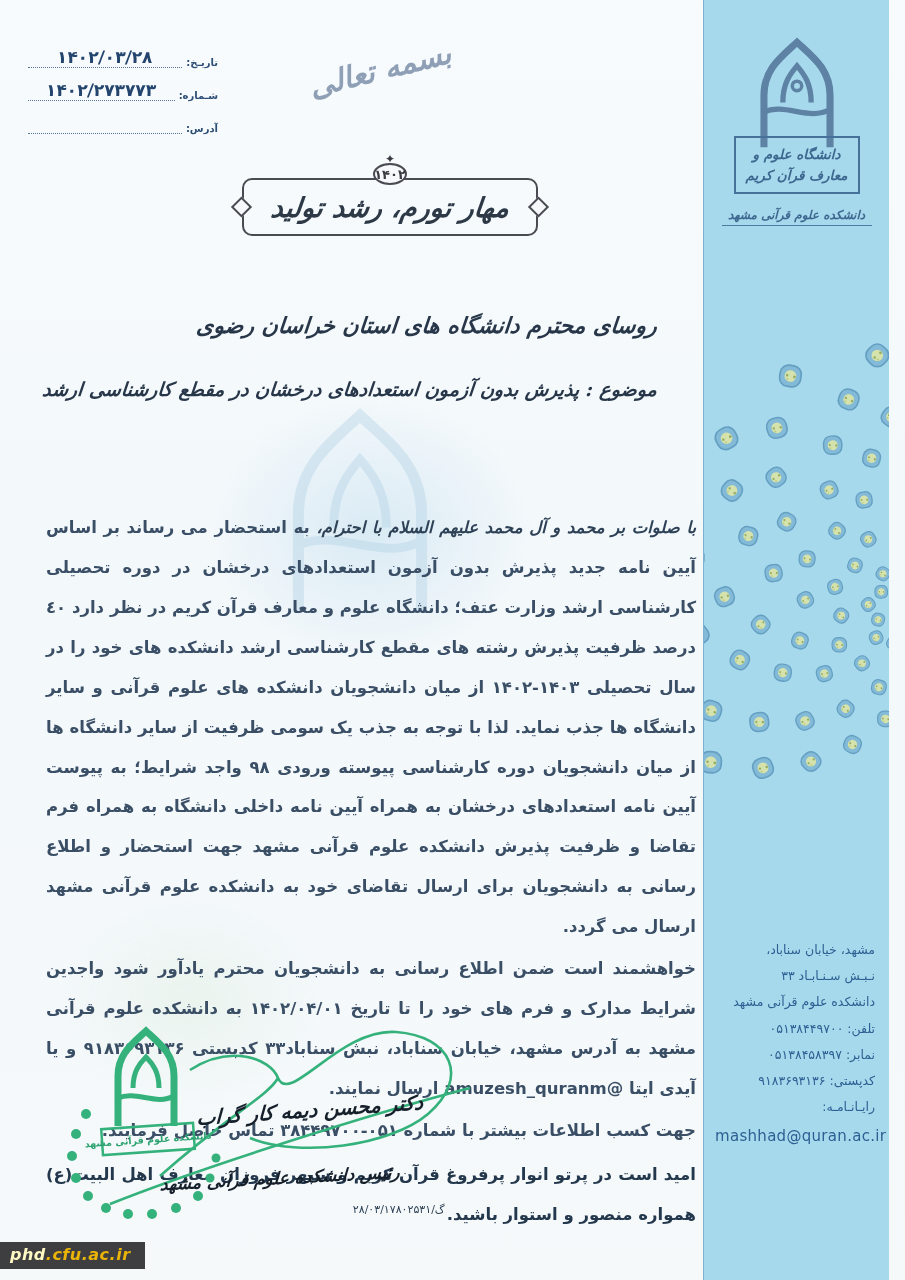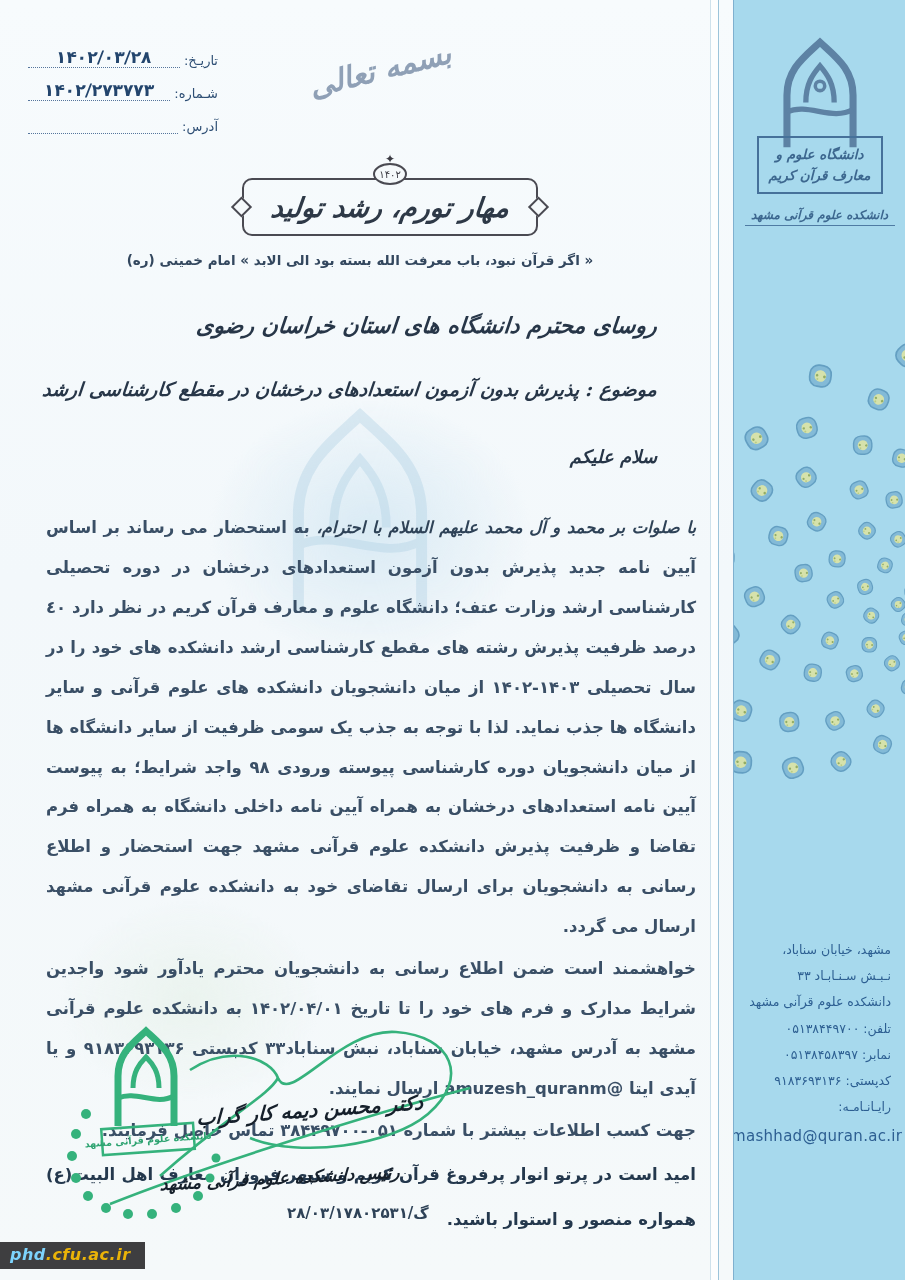--- a/index.html
+++ b/index.html
@@ -15,21 +15,21 @@
            background:radial-gradient(closest-side,#d9eaf4,rgba(217,234,244,0)); }
   .blot2 { left:60px; top:900px; width:260px; height:200px;
            background:radial-gradient(closest-side,#eaf3ee,rgba(234,243,238,0)); }
 
   .watermark { position:absolute; left:250px; top:400px; width:220px; height:220px;
                opacity:.35; pointer-events:none; }
 
   
   .meta { position:absolute; left:28px; top:44px; width:190px; direction:rtl; }
   .meta-row { display:flex; align-items:flex-end; margin-bottom:9px; }
-  .meta-label { font-size:13px; font-weight:normal; color:#2d4e74; letter-spacing:2px; white-space:nowrap; }
+  .meta-label { font-size:10px; font-weight:bold; color:#2d4e74; letter-spacing:2px; white-space:nowrap; }
   .meta-line { flex:1; border-bottom:1px dotted #55759c; margin-right:4px; min-height:24px;
                display:flex; align-items:flex-end; justify-content:center; }
   .meta-value { font-size:17px; font-weight:bold; color:#23456d; line-height:1.1; transform:skewX(-4deg); }
 
   
   .bismillah { position:absolute; left:300px; top:52px; width:160px; text-align:center;
                font-size:30px; font-style:italic; font-weight:bold; color:#8fa0b6;
                transform:rotate(-14deg); font-family:"DejaVu Serif","DejaVu Sans",serif; }
 
   
@@ -37,21 +37,21 @@
             border:2.5px solid #4a4a52; border-radius:10px;
             display:flex; align-items:center; justify-content:center; }
   .banner-text { font-size:27px; font-weight:bold; font-style:italic; color:#2e3947;
                  font-family:"DejaVu Serif","DejaVu Sans",serif; transform:skewX(-6deg); white-space:nowrap; }
   .banner .fin { position:absolute; top:50%; width:15px; height:15px; background:#f5f9fb;
                  border:2.5px solid #4a4a52; transform:translateY(-50%) rotate(45deg); }
   .fin-l { left:-10px; } .fin-r { right:-10px; }
   .banner-medal { position:absolute; top:-17px; left:50%; transform:translateX(-50%);
                   background:#f5f9fb; border:2px solid #4a4a52; border-radius:50%;
                   width:34px; height:22px; display:flex; align-items:center; justify-content:center;
-                  font-size:10px; font-weight:normal; color:#3a3a42; }
+                  font-size:13px; font-weight:bold; color:#3a3a42; }
   .banner-star { position:absolute; top:-28px; left:50%; transform:translateX(-50%);
                  font-size:12px; color:#3a3a42; }
 
   .quote { position:absolute; left:60px; top:252px; width:600px; text-align:center;
            font-size:13.5px; font-weight:bold; color:#33475e; }
 
   .addressee { position:absolute; right:55px; top:312px; width:600px; text-align:right;
                font-size:22px; font-weight:bold; font-style:italic; color:#273648;
                font-family:"DejaVu Serif","DejaVu Sans",serif; transform:skewX(-5deg); }
   .subject   { position:absolute; right:55px; top:378px; width:620px; text-align:right;
@@ -60,40 +60,40 @@
   .salutation{ position:absolute; right:55px; top:446px; width:300px; text-align:right;
                font-size:18px; font-weight:bold; font-style:italic; color:#273648;
                font-family:"DejaVu Serif","DejaVu Sans",serif; }
 
   .body-text { position:absolute; right:16px; top:508px; width:650px; direction:rtl;
                text-align:justify; color:#3a4f66; font-size:16.5px; font-weight:bold;
                line-height:2.42; }
   .body-text p { margin-bottom:2px; }
   .intro-callig { font-style:italic; font-family:"DejaVu Serif","DejaVu Sans",serif; color:#2e4257; }
   .closing { margin-top:4px; color:#24384d; }
-  .tracking { font-size:15px; font-weight:bold; color:#2e4257; vertical-align:super; margin-right:18px; }
+  .tracking { font-size:11px; font-weight:normal; color:#2e4257; vertical-align:super; margin-right:2px; }
 
   
   .sig-art { position:absolute; left:40px; top:1018px; width:480px; height:210px; pointer-events:none; }
   .sig-name  { position:absolute; left:160px; top:1098px; width:300px; text-align:center;
                font-size:20px; font-weight:bold; font-style:italic; color:#16202b;
                font-family:"DejaVu Serif","DejaVu Sans",serif; transform:rotate(-4deg) skewX(-6deg); }
   .sig-title { position:absolute; left:120px; top:1168px; width:320px; text-align:center;
                font-size:17px; font-weight:bold; font-style:italic; color:#16202b;
                font-family:"DejaVu Serif","DejaVu Sans",serif; transform:rotate(-3deg) skewX(-6deg); }
 
   
   .badge { position:absolute; left:0; top:1242px; background:#3e3e40; padding:3px 14px 5px 10px;
            font-style:italic; font-weight:bold; font-size:16px; letter-spacing:.5px; direction:ltr; }
-  .badge .b1 { color:#7dd3fc; } .badge .b2 { color:#eab308; }
+  .badge .b1 { color:#fef9c3; } .badge .b2 { color:#eab308; }
 
   
   .side-gap { position:absolute; right:186px; top:0; width:9px; height:1280px; background:#fdfefe;
               border-left:1px solid #cfe2ec; border-right:1px solid #9cc4da; }
-  .sidebar { position:absolute; right:0; top:0; width:172px; height:1280px;
+  .sidebar { position:absolute; right:16px; top:0; width:186px; height:1280px;
              background:#a7d9ed; border-left:1px solid #7fb0cf; overflow:hidden; }
   .side-logo { position:absolute; top:34px; left:50%; transform:translateX(-50%); width:118px; height:118px; }
   .univ-box { position:absolute; top:136px; left:50%; transform:translateX(-50%); width:126px;
               border:2px solid #46719a; padding:6px 4px; text-align:center;
               font-size:13.5px; font-weight:bold; font-style:italic; color:#3c678f; line-height:1.55;
               font-family:"DejaVu Serif","DejaVu Sans",serif; direction:rtl; }
   .faculty-name { position:absolute; top:208px; left:50%; transform:translateX(-50%); width:150px;
                   text-align:center; font-size:12px; font-weight:bold; font-style:italic; color:#3c678f;
                   border-bottom:1px solid #4f7ba3; padding-bottom:3px; direction:rtl; white-space:nowrap; }
   .side-pattern { position:absolute; top:265px; left:0; width:186px; height:700px; }
@@ -142,25 +142,23 @@
     <div class="bismillah">بسمه تعالی</div>
 
     <div class="banner">
       <span class="fin fin-l"></span>
       <span class="fin fin-r"></span>
       <span class="banner-star">✦</span>
       <span class="banner-medal">۱۴۰۲</span>
       <span class="banner-text">مهار تورم، رشد تولید</span>
     </div>
 
-    <div class="quote">« اگر قرآن نبود، باب معرفت الله بسته بود الی الابد » امام خمینی (ره)</div>
 
     <div class="addressee">روسای محترم دانشگاه های استان خراسان رضوی</div>
     <div class="subject">موضوع : پذیرش بدون آزمون استعدادهای درخشان در مقطع کارشناسی ارشد</div>
-    <div class="salutation">سلام علیکم</div>
 
     <div class="body-text">
       <p><span class="intro-callig">با صلوات بر محمد و آل محمد علیهم السلام با احترام،</span><span> به استحضار می رساند بر اساس آیین نامه جدید پذیرش بدون آزمون استعدادهای درخشان در دوره تحصیلی کارشناسی ارشد وزارت عتف؛ دانشگاه علوم و معارف قرآن کریم در نظر دارد ٤٠ درصد ظرفیت پذیرش رشته های مقطع کارشناسی ارشد دانشکده های خود را در سال تحصیلی ۱۴۰۳-۱۴۰۲ از میان دانشجویان دانشکده های علوم قرآنی و سایر دانشگاه ها جذب نماید. لذا با توجه به جذب یک سومی ظرفیت از سایر دانشگاه ها از میان دانشجویان دوره کارشناسی پیوسته ورودی ۹۸ واجد شرایط؛ به پیوست آیین نامه استعدادهای درخشان به همراه آیین نامه داخلی دانشگاه به همراه فرم تقاضا و ظرفیت پذیرش دانشکده علوم قرآنی مشهد جهت استحضار و اطلاع رسانی به دانشجویان برای ارسال تقاضای خود به دانشکده علوم قرآنی مشهد ارسال می گردد.</span></p>
       <p>خواهشمند است ضمن اطلاع رسانی به دانشجویان محترم یادآور شود واجدین شرایط مدارک و فرم های خود را تا تاریخ ۱۴۰۲/۰۴/۰۱ به دانشکده علوم قرآنی مشهد به آدرس مشهد، خیابان سناباد، نبش سناباد۳۳ کدپستی ۹۱۸۳۶۹۳۱۳۶ و یا آیدی ایتا @amuzesh_quranm ارسال نمایند.</p>
       <p>جهت کسب اطلاعات بیشتر با شماره ۰۵۱-۳۸۴۴۹۷۰۰ تماس حاصل فرمایند.</p>
       <p class="closing"><span>امید است در پرتو انوار پرفروغ قرآن کریم و سپهر فروزان معارف اهل البیت(ع) همواره منصور و استوار باشید.</span><span class="tracking">گ/۲۸/۰۳/۱۷۸۰۲۵۳۱</span></p>
     </div>
 
     <svg class="sig-art" viewBox="0 0 480 210">
       <g stroke="#35b27c" fill="none">

